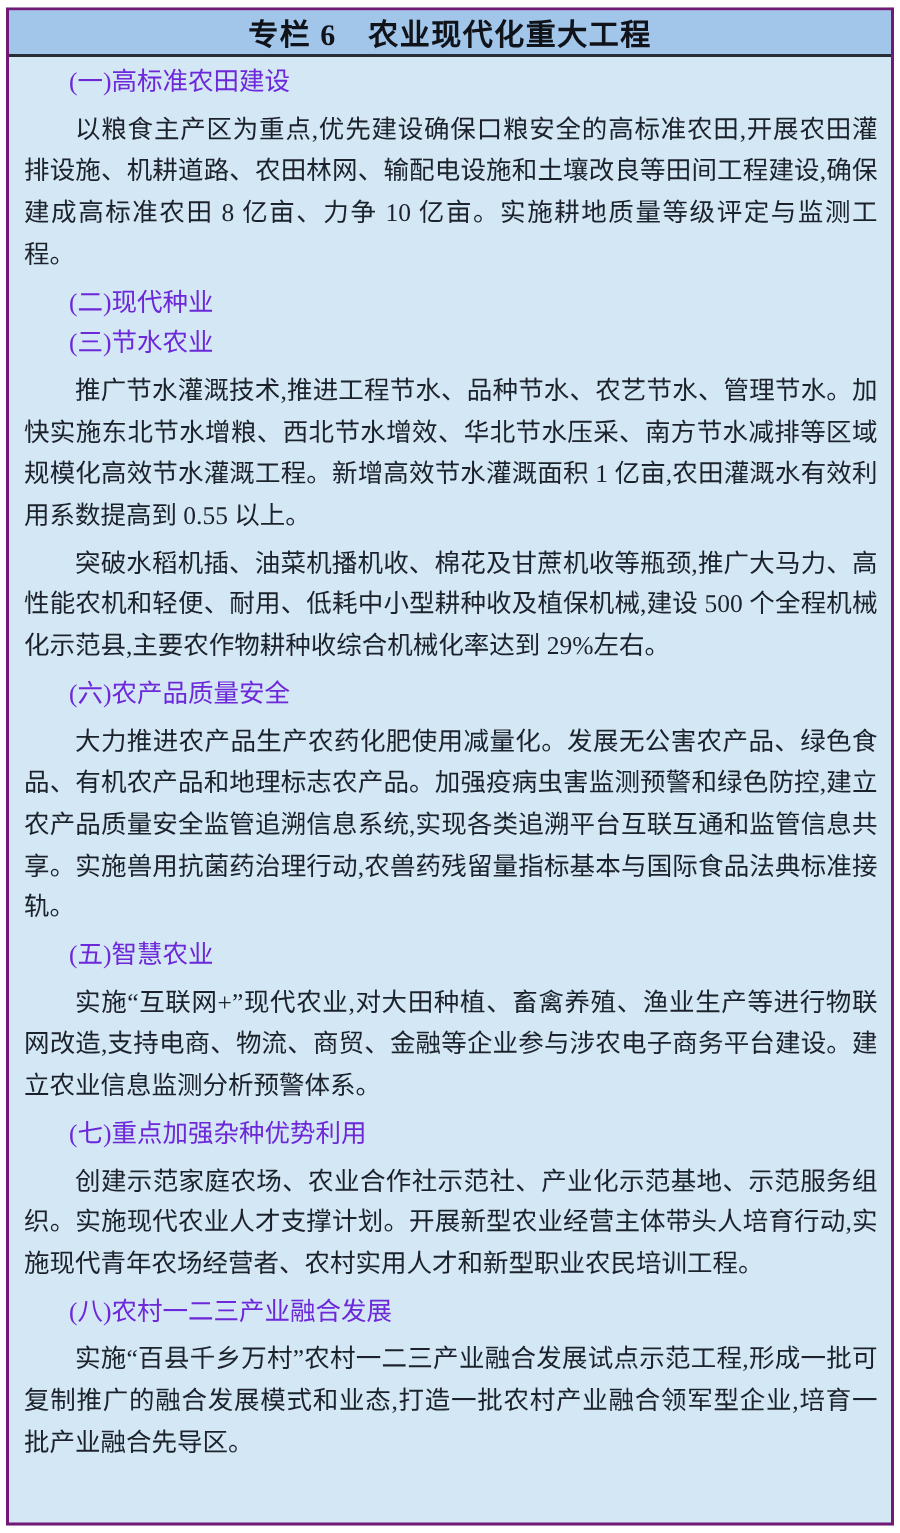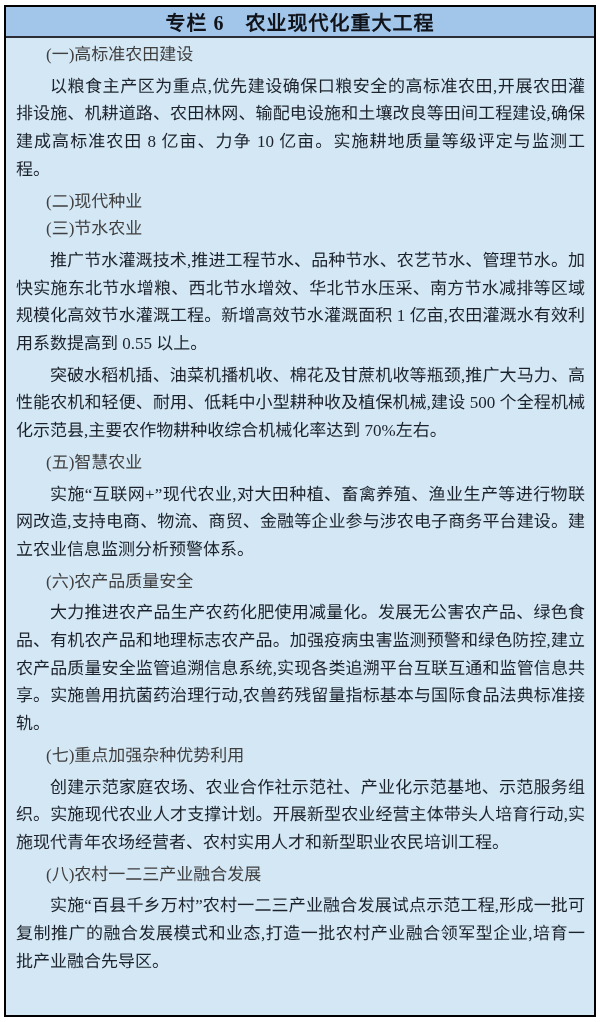--- a/index.html
+++ b/index.html
@@ -15,21 +15,21 @@
     background: #ffffff;
     overflow: hidden;
   }
   .panel {
     position: absolute;
     left: 4px;
     top: 5px;
     width: 592px;
     height: 1012px;
     box-sizing: border-box;
-    border: 2px solid #000000;
+    border: 2px solid #701a75;
     background: #d3e7f5;
   }
   .panel-header {
     box-sizing: border-box;
     height: 31px;
     background: #a2c6e9;
     border-bottom: 2px solid #2a2d35;
     display: flex;
     align-items: center;
     justify-content: center;
@@ -44,21 +44,21 @@
   .panel-body {
     box-sizing: border-box;
     padding: 3px 5px 0 6px;
     font-size: 17px;
     line-height: 27.7px;
     color: #1c222b;
     text-align: justify;
   }
   .section-heading {
     text-indent: 2em;
-    color: #404040;
+    color: #6d28d9;
   }
   .section-body {
     margin: 4px;
     text-indent: 2em;
   }
 </style>
 </head>
 <body>
 
 <div class="page">
@@ -76,31 +76,31 @@
       <div class="section">
         <div class="section-heading">(二)现代种业</div>
       </div>
 
       <div class="section">
         <div class="section-heading">(三)节水农业</div>
         <p class="section-body">推广节水灌溉技术,推进工程节水、品种节水、农艺节水、管理节水。加快实施东北节水增粮、西北节水增效、华北节水压采、南方节水减排等区域规模化高效节水灌溉工程。新增高效节水灌溉面积 1 亿亩,农田灌溉水有效利用系数提高到 0.55 以上。</p>
       </div>
 
       <div class="section">
-        <p class="section-body">突破水稻机插、油菜机播机收、棉花及甘蔗机收等瓶颈,推广大马力、高性能农机和轻便、耐用、低耗中小型耕种收及植保机械,建设 500 个全程机械化示范县,主要农作物耕种收综合机械化率达到 70%左右。</p>
+        <p class="section-body">突破水稻机插、油菜机播机收、棉花及甘蔗机收等瓶颈,推广大马力、高性能农机和轻便、耐用、低耗中小型耕种收及植保机械,建设 500 个全程机械化示范县,主要农作物耕种收综合机械化率达到 29%左右。</p>
+      </div>
+
+      <div class="section">
+        <div class="section-heading">(六)农产品质量安全</div>
+        <p class="section-body">大力推进农产品生产农药化肥使用减量化。发展无公害农产品、绿色食品、有机农产品和地理标志农产品。加强疫病虫害监测预警和绿色防控,建立农产品质量安全监管追溯信息系统,实现各类追溯平台互联互通和监管信息共享。实施兽用抗菌药治理行动,农兽药残留量指标基本与国际食品法典标准接轨。</p>
       </div>
 
       <div class="section">
         <div class="section-heading">(五)智慧农业</div>
         <p class="section-body">实施“互联网+”现代农业,对大田种植、畜禽养殖、渔业生产等进行物联网改造,支持电商、物流、商贸、金融等企业参与涉农电子商务平台建设。建立农业信息监测分析预警体系。</p>
-      </div>
-
-      <div class="section">
-        <div class="section-heading">(六)农产品质量安全</div>
-        <p class="section-body">大力推进农产品生产农药化肥使用减量化。发展无公害农产品、绿色食品、有机农产品和地理标志农产品。加强疫病虫害监测预警和绿色防控,建立农产品质量安全监管追溯信息系统,实现各类追溯平台互联互通和监管信息共享。实施兽用抗菌药治理行动,农兽药残留量指标基本与国际食品法典标准接轨。</p>
       </div>
 
       <div class="section">
         <div class="section-heading">(七)重点加强杂种优势利用</div>
         <p class="section-body">创建示范家庭农场、农业合作社示范社、产业化示范基地、示范服务组织。实施现代农业人才支撑计划。开展新型农业经营主体带头人培育行动,实施现代青年农场经营者、农村实用人才和新型职业农民培训工程。</p>
       </div>
 
       <div class="section">
         <div class="section-heading">(八)农村一二三产业融合发展</div>
         <p class="section-body">实施“百县千乡万村”农村一二三产业融合发展试点示范工程,形成一批可复制推广的融合发展模式和业态,打造一批农村产业融合领军型企业,培育一批产业融合先导区。</p>

